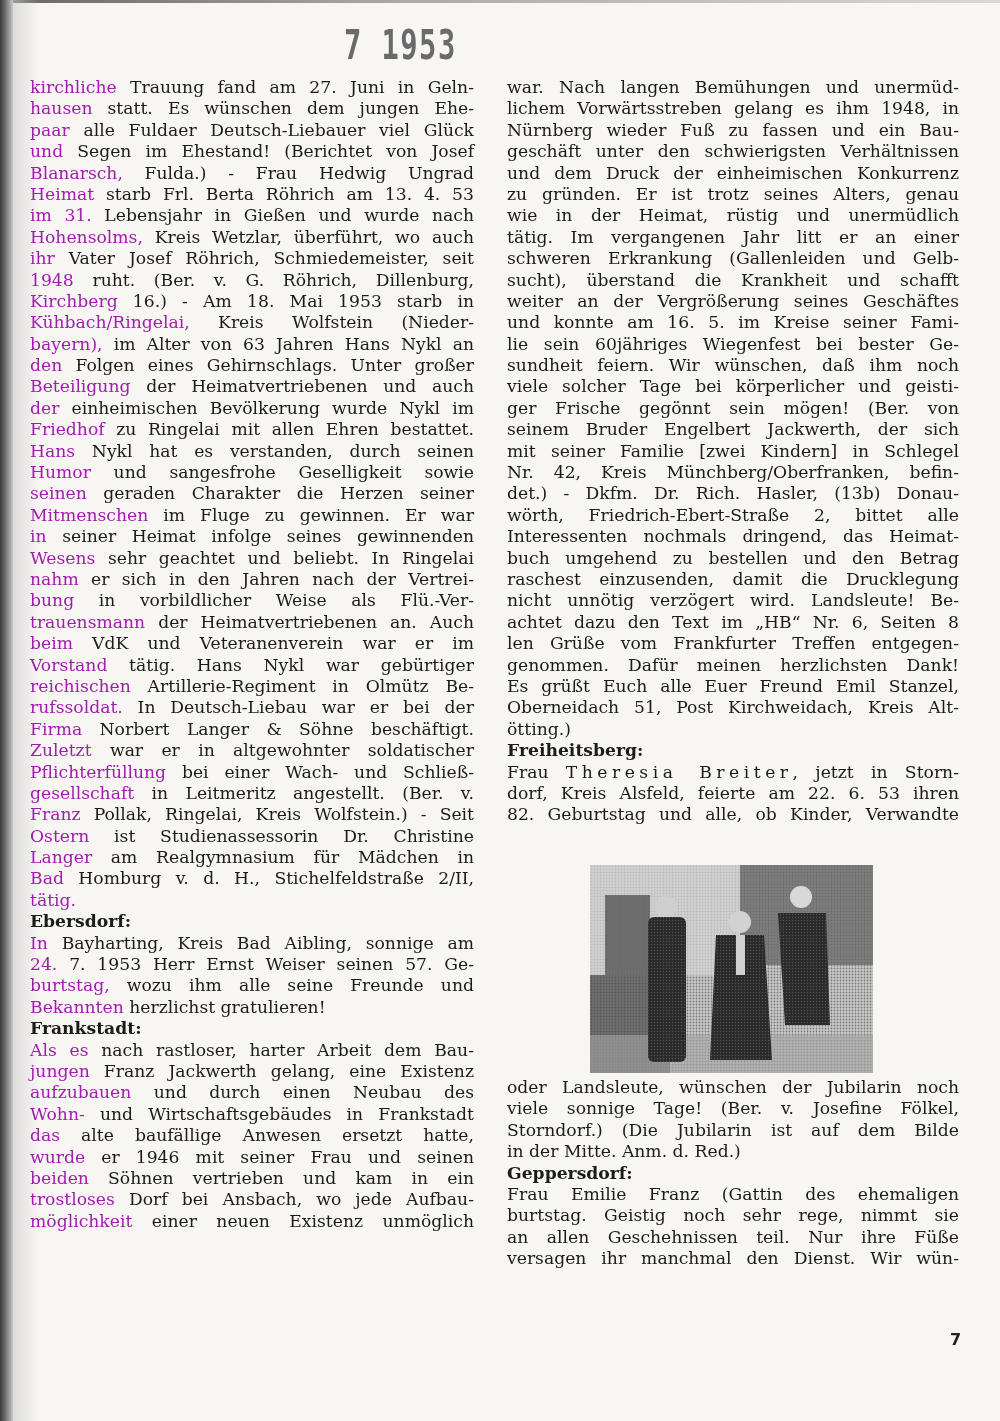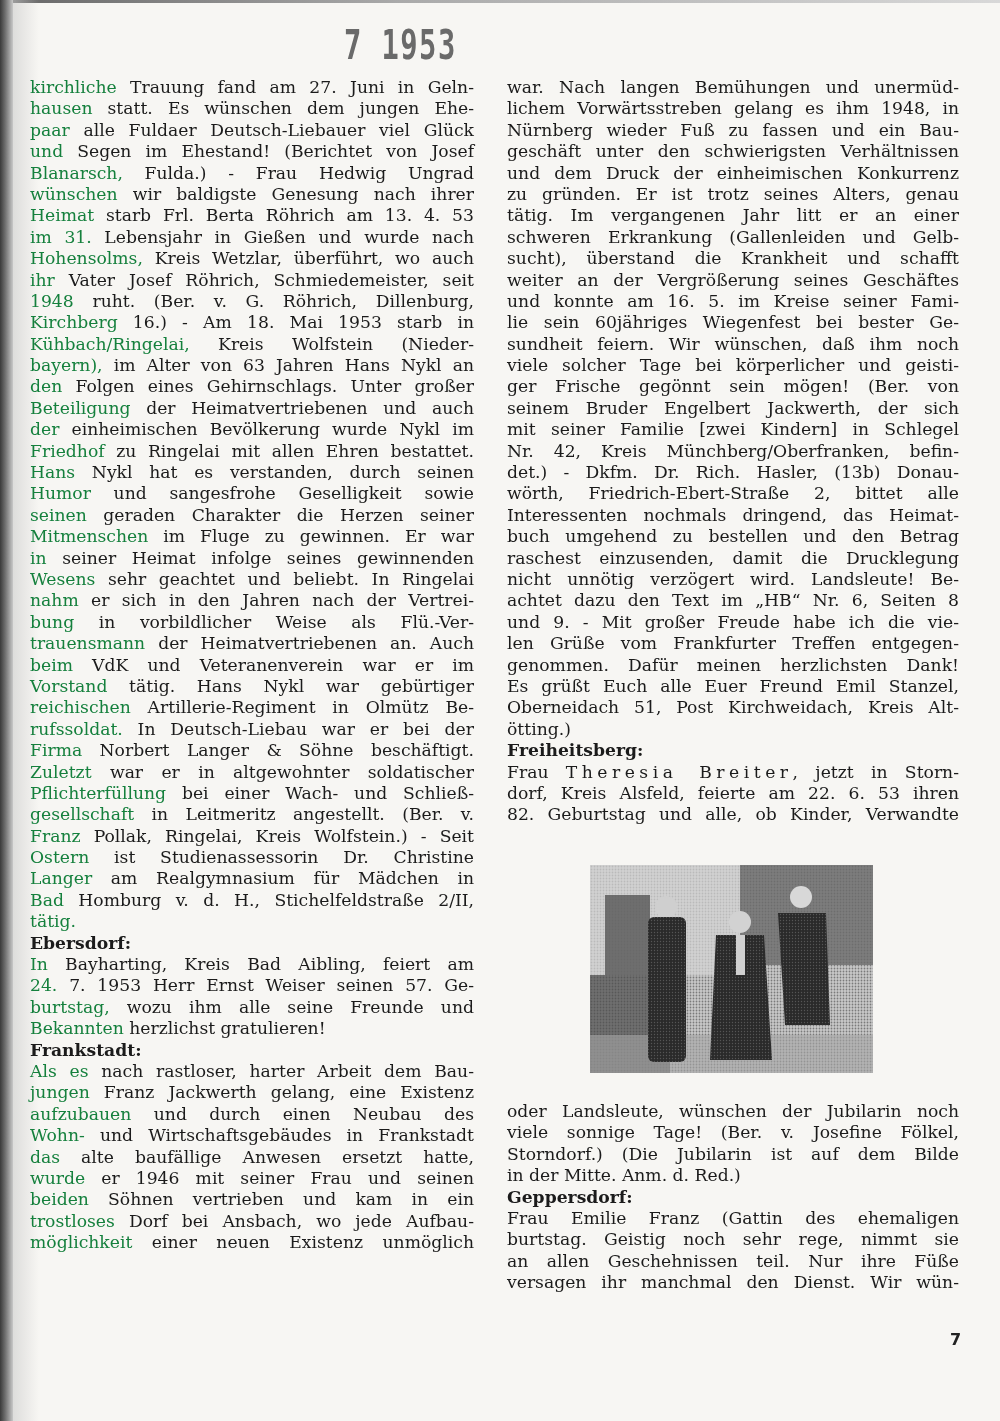--- a/index.html
+++ b/index.html
@@ -33,21 +33,21 @@
     }
     .col-left { left: 30px; width: 444px; }
     .col-right { left: 507px; width: 452px; }
     .line {
       display: block; white-space: nowrap; text-align: justify;
       text-align-last: justify; height: 21.4px; overflow: visible;
     }
     .line.last { text-align-last: left; }
     .heading { font-weight: bold; text-align-last: left; }
     .spaced { letter-spacing: 4.5px; margin-top: 42px; }
-    .fade { color: #15803d; }
+    .fade { color: #a21caf; }
     .photo {
       position: absolute; left: 590px; top: 865px; width: 283px; height: 208px;
       background: #bdbdbd; overflow: hidden;
     }
     .photo svg { display: block; }
     .page-number {
       position: absolute; left: 950px; top: 1330px;
       font-family: "DejaVu Sans", "Liberation Sans", sans-serif;
       font-weight: bold; font-size: 16px; color: #222;
     }
@@ -60,21 +60,20 @@
 <div class="binding-shadow"></div>
 
 <div class="stamp">7   1953</div>
 
 <div class="col col-left" id="col-left">
     <span class="line"><span class="fade-pre fade">kirchliche</span><span> Trauung fand am 27. Juni in Geln-</span></span>
     <span class="line"><span class="fade-pre fade">hausen</span><span> statt. Es wünschen dem jungen Ehe-</span></span>
     <span class="line"><span class="fade-pre fade">paar</span><span> alle Fuldaer Deutsch-Liebauer viel Glück</span></span>
     <span class="line"><span class="fade-pre fade">und</span><span> Segen im Ehestand! (Berichtet von Josef</span></span>
     <span class="line"><span class="fade-pre fade">Blanarsch,</span><span> Fulda.) - Frau Hedwig Ungrad</span></span>
-    <span class="line"><span class="fade-pre fade">wünschen</span><span> wir baldigste Genesung nach ihrer</span></span>
     <span class="line"><span class="fade-pre fade">Heimat</span><span> starb Frl. Berta Röhrich am 13. 4. 53</span></span>
     <span class="line"><span class="fade-pre fade">im 31.</span><span> Lebensjahr in Gießen und wurde nach</span></span>
     <span class="line"><span class="fade-pre fade">Hohensolms,</span><span> Kreis Wetzlar, überführt, wo auch</span></span>
     <span class="line"><span class="fade-pre fade">ihr</span><span> Vater Josef Röhrich, Schmiedemeister, seit</span></span>
     <span class="line"><span class="fade-pre fade">1948</span><span> ruht. (Ber. v. G. Röhrich, Dillenburg,</span></span>
     <span class="line"><span class="fade-pre fade">Kirchberg</span><span> 16.) - Am 18. Mai 1953 starb in</span></span>
     <span class="line"><span class="fade-pre fade">Kühbach/Ringelai,</span><span> Kreis Wolfstein (Nieder-</span></span>
     <span class="line"><span class="fade-pre fade">bayern),</span><span> im Alter von 63 Jahren Hans Nykl an</span></span>
     <span class="line"><span class="fade-pre fade">den</span><span> Folgen eines Gehirnschlags. Unter großer</span></span>
     <span class="line"><span class="fade-pre fade">Beteiligung</span><span> der Heimatvertriebenen und auch</span></span>
@@ -96,21 +95,21 @@
     <span class="line"><span class="fade-pre fade">Firma</span><span> Norbert Langer &amp; Söhne beschäftigt.</span></span>
     <span class="line"><span class="fade-pre fade">Zuletzt</span><span> war er in altgewohnter soldatischer</span></span>
     <span class="line"><span class="fade-pre fade">Pflichterfüllung</span><span> bei einer Wach- und Schließ-</span></span>
     <span class="line"><span class="fade-pre fade">gesellschaft</span><span> in Leitmeritz angestellt. (Ber. v.</span></span>
     <span class="line"><span class="fade-pre fade">Franz</span><span> Pollak, Ringelai, Kreis Wolfstein.) - Seit</span></span>
     <span class="line"><span class="fade-pre fade">Ostern</span><span> ist Studienassessorin Dr. Christine</span></span>
     <span class="line"><span class="fade-pre fade">Langer</span><span> am Realgymnasium für Mädchen in</span></span>
     <span class="line"><span class="fade-pre fade">Bad</span><span> Homburg v. d. H., Stichelfeldstraße 2/II,</span></span>
     <span class="line last"><span class="fade-pre fade">tätig.</span></span>
     <span class="line heading"><span class="">Ebersdorf:</span></span>
-    <span class="line"><span class="fade-pre fade">In</span><span> Bayharting, Kreis Bad Aibling, feiert am</span></span>
+    <span class="line"><span class="fade-pre fade">In</span><span> Bayharting, Kreis Bad Aibling, sonnige am</span></span>
     <span class="line"><span class="fade-pre fade">24.</span><span> 7. 1953 Herr Ernst Weiser seinen 57. Ge-</span></span>
     <span class="line"><span class="fade-pre fade">burtstag,</span><span> wozu ihm alle seine Freunde und</span></span>
     <span class="line last"><span class="fade-pre fade">Bekannten</span><span> herzlichst gratulieren!</span></span>
     <span class="line heading"><span class="">Frankstadt:</span></span>
     <span class="line"><span class="fade-pre fade">Als es</span><span> nach rastloser, harter Arbeit dem Bau-</span></span>
     <span class="line"><span class="fade-pre fade">jungen</span><span> Franz Jackwerth gelang, eine Existenz</span></span>
     <span class="line"><span class="fade-pre fade">aufzubauen</span><span> und durch einen Neubau des</span></span>
     <span class="line"><span class="fade-pre fade">Wohn-</span><span> und Wirtschaftsgebäudes in Frankstadt</span></span>
     <span class="line"><span class="fade-pre fade">das</span><span> alte baufällige Anwesen ersetzt hatte,</span></span>
     <span class="line"><span class="fade-pre fade">wurde</span><span> er 1946 mit seiner Frau und seinen</span></span>
@@ -118,40 +117,40 @@
     <span class="line"><span class="fade-pre fade">trostloses</span><span> Dorf bei Ansbach, wo jede Aufbau-</span></span>
     <span class="line"><span class="fade-pre fade">möglichkeit</span><span> einer neuen Existenz unmöglich</span></span>
   </div>
 <div class="col col-right" id="col-right-top">
     <span class="line"><span>war. Nach langen Bemühungen und unermüd-</span></span>
     <span class="line"><span>lichem Vorwärtsstreben gelang es ihm 1948, in</span></span>
     <span class="line"><span>Nürnberg wieder Fuß zu fassen und ein Bau-</span></span>
     <span class="line"><span>geschäft unter den schwierigsten Verhältnissen</span></span>
     <span class="line"><span>und dem Druck der einheimischen Konkurrenz</span></span>
     <span class="line"><span>zu gründen. Er ist trotz seines Alters, genau</span></span>
+    <span class="line"><span>wie in der Heimat, rüstig und unermüdlich</span></span>
     <span class="line"><span>tätig. Im vergangenen Jahr litt er an einer</span></span>
     <span class="line"><span>schweren Erkrankung (Gallenleiden und Gelb-</span></span>
     <span class="line"><span>sucht), überstand die Krankheit und schafft</span></span>
     <span class="line"><span>weiter an der Vergrößerung seines Geschäftes</span></span>
     <span class="line"><span>und konnte am 16. 5. im Kreise seiner Fami-</span></span>
     <span class="line"><span>lie sein 60jähriges Wiegenfest bei bester Ge-</span></span>
     <span class="line"><span>sundheit feiern. Wir wünschen, daß ihm noch</span></span>
     <span class="line"><span>viele solcher Tage bei körperlicher und geisti-</span></span>
     <span class="line"><span>ger Frische gegönnt sein mögen! (Ber. von</span></span>
     <span class="line"><span>seinem Bruder Engelbert Jackwerth, der sich</span></span>
     <span class="line"><span>mit seiner Familie [zwei Kindern] in Schlegel</span></span>
     <span class="line"><span>Nr. 42, Kreis Münchberg/Oberfranken, befin-</span></span>
     <span class="line"><span>det.) - Dkfm. Dr. Rich. Hasler, (13b) Donau-</span></span>
     <span class="line"><span>wörth, Friedrich-Ebert-Straße 2, bittet alle</span></span>
     <span class="line"><span>Interessenten nochmals dringend, das Heimat-</span></span>
     <span class="line"><span>buch umgehend zu bestellen und den Betrag</span></span>
     <span class="line"><span>raschest einzusenden, damit die Drucklegung</span></span>
     <span class="line"><span>nicht unnötig verzögert wird. Landsleute! Be-</span></span>
     <span class="line"><span>achtet dazu den Text im „HB“ Nr. 6, Seiten 8</span></span>
-    <span class="line"><span>und 9. - Mit großer Freude habe ich die vie-</span></span>
     <span class="line"><span>len Grüße vom Frankfurter Treffen entgegen-</span></span>
     <span class="line"><span>genommen. Dafür meinen herzlichsten Dank!</span></span>
     <span class="line"><span>Es grüßt Euch alle Euer Freund Emil Stanzel,</span></span>
     <span class="line"><span>Oberneidach 51, Post Kirchweidach, Kreis Alt-</span></span>
     <span class="line last"><span>ötting.)</span></span>
     <span class="line heading"><span>Freiheitsberg:</span></span>
     <span class="line"><span>Frau </span><span class="spaced">Theresia Breiter</span><span>, jetzt in Storn-</span></span>
     <span class="line"><span>dorf, Kreis Alsfeld, feierte am 22. 6. 53 ihren</span></span>
     <span class="line"><span>82. Geburtstag und alle, ob Kinder, Verwandte</span></span>
   </div>
@@ -183,21 +182,21 @@
       <path d="M126 70 L174 70 L182 195 L120 195 Z" fill="url(#halftone-dark)"></path>
       <rect x="146" y="70" width="9" height="40" fill="#d0d0d0"></rect>
     </g>
     <g>
       <circle cx="211" cy="32" r="11" fill="#d8d8d8"></circle>
       <path d="M188 48 L236 48 L240 160 L195 160 Z" fill="url(#halftone-dark)"></path>
     </g>
   </svg>
 </div>
 
-<div class="col col-right" id="col-right-bottom" style="top: 1077px; margin-top: 24px;">
+<div class="col col-right" id="col-right-bottom" style="top: 1077px;">
     <span class="line"><span>oder Landsleute, wünschen der Jubilarin noch</span></span>
     <span class="line"><span>viele sonnige Tage! (Ber. v. Josefine Fölkel,</span></span>
     <span class="line"><span>Storndorf.) (Die Jubilarin ist auf dem Bilde</span></span>
     <span class="line last"><span>in der Mitte. Anm. d. Red.)</span></span>
     <span class="line heading"><span>Geppersdorf:</span></span>
     <span class="line"><span>Frau Emilie Franz (Gattin des ehemaligen</span></span>
     <span class="line"><span>burtstag. Geistig noch sehr rege, nimmt sie</span></span>
     <span class="line"><span>an allen Geschehnissen teil. Nur ihre Füße</span></span>
     <span class="line"><span>versagen ihr manchmal den Dienst. Wir wün-</span></span>
   </div>

